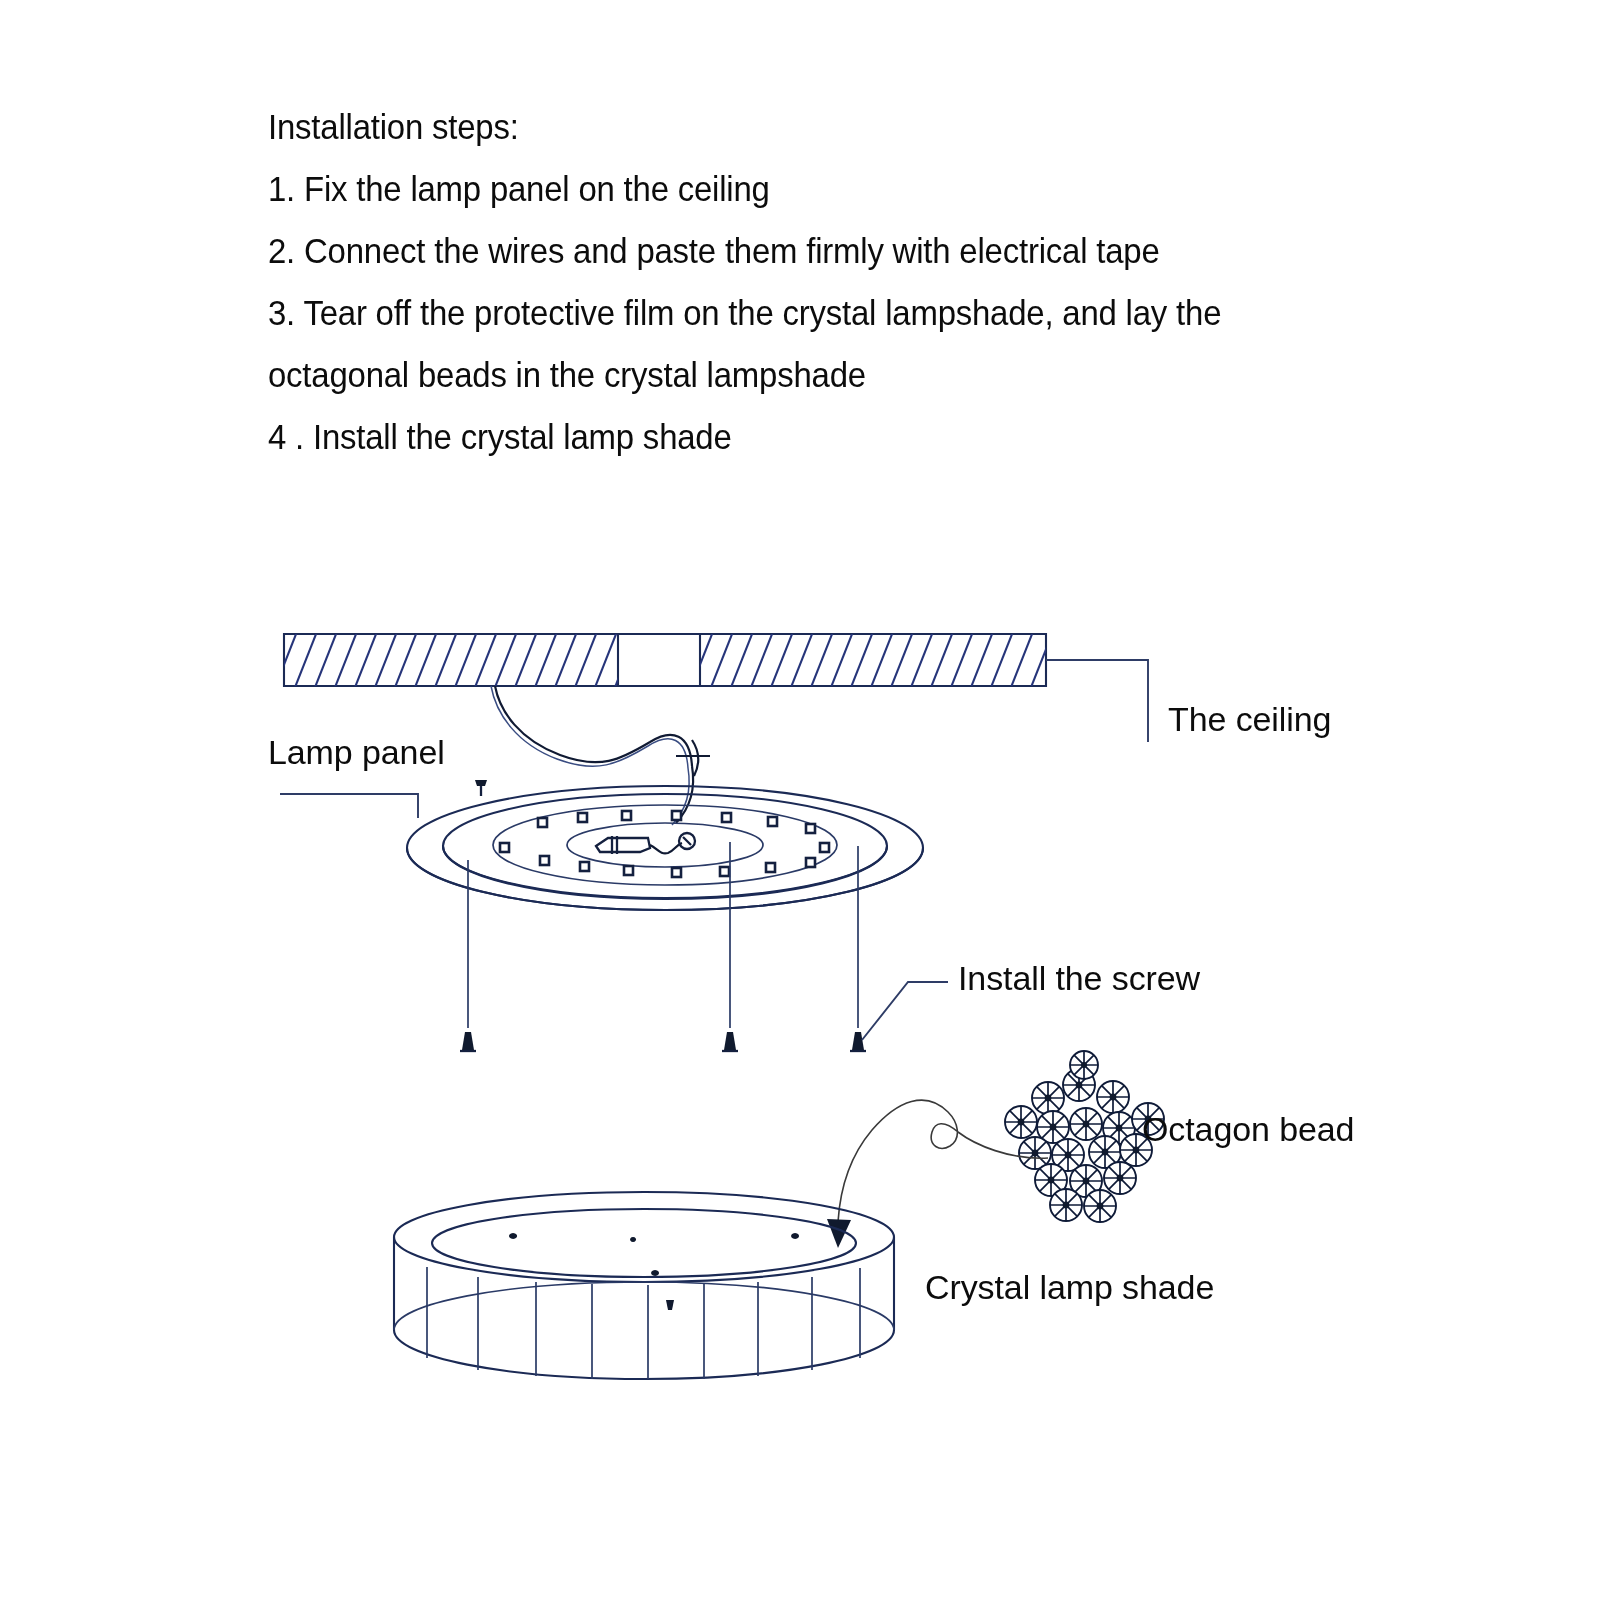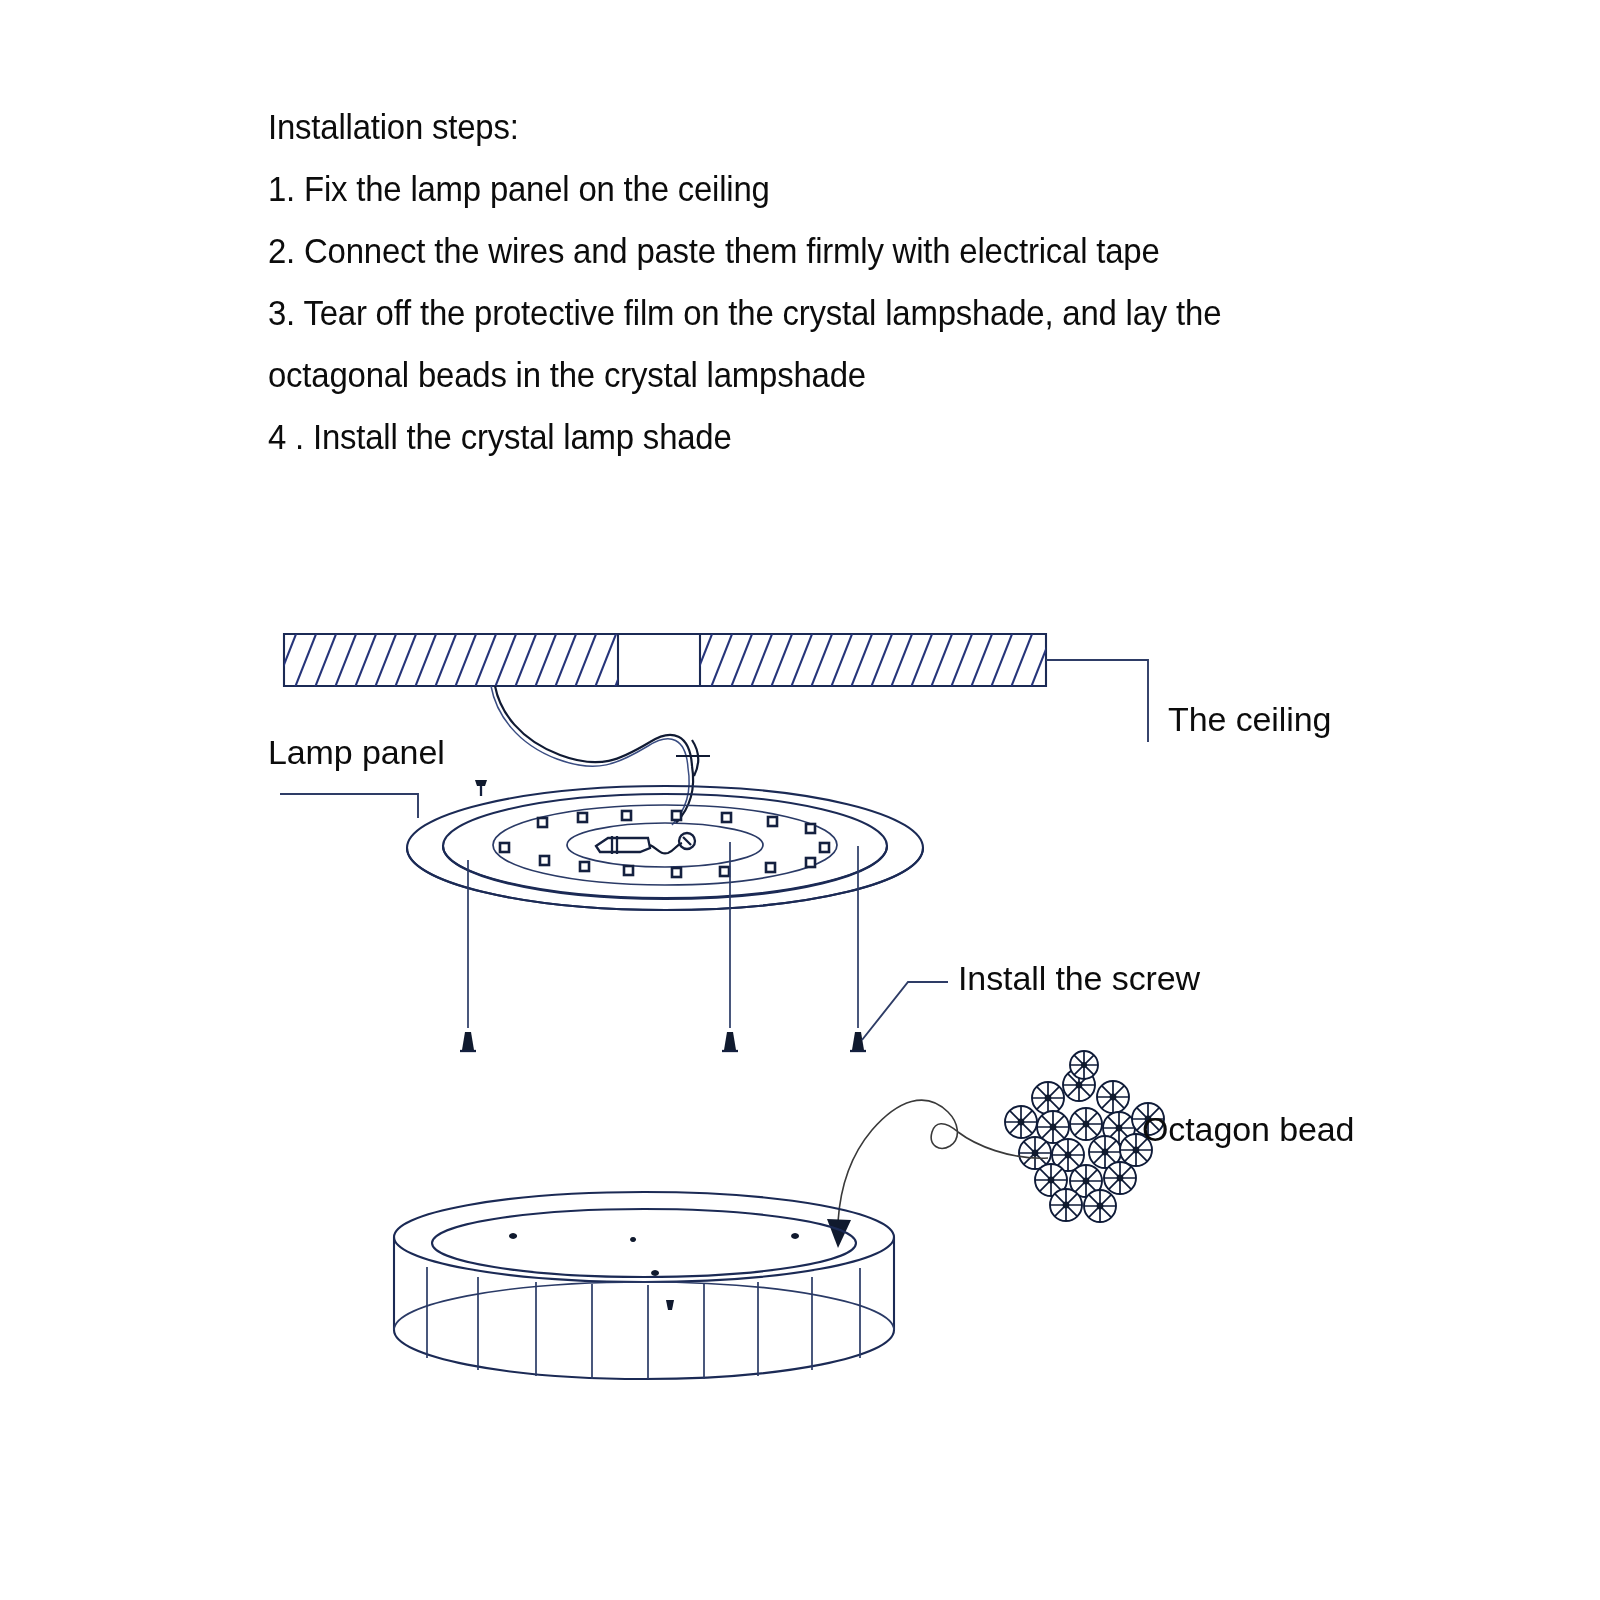--- a/index.html
+++ b/index.html
@@ -352,14 +352,15 @@
         <path class="solid" d="M666 1300 L674 1300 L672 1310 L668 1310 Z"></path>
       </g>
     </g>
 
   </svg>
 
   <div class="dlabel" id="label-ceiling">The ceiling</div>
   <div class="dlabel" id="label-lamp-panel">Lamp panel</div>
   <div class="dlabel" id="label-install-screw">Install the screw</div>
   <div class="dlabel" id="label-octagon-bead">Octagon bead</div>
+  <div class="dlabel" id="label-crystal-shade">Crystal lamp shade</div>
 
 </div>
 
 </body></html>

